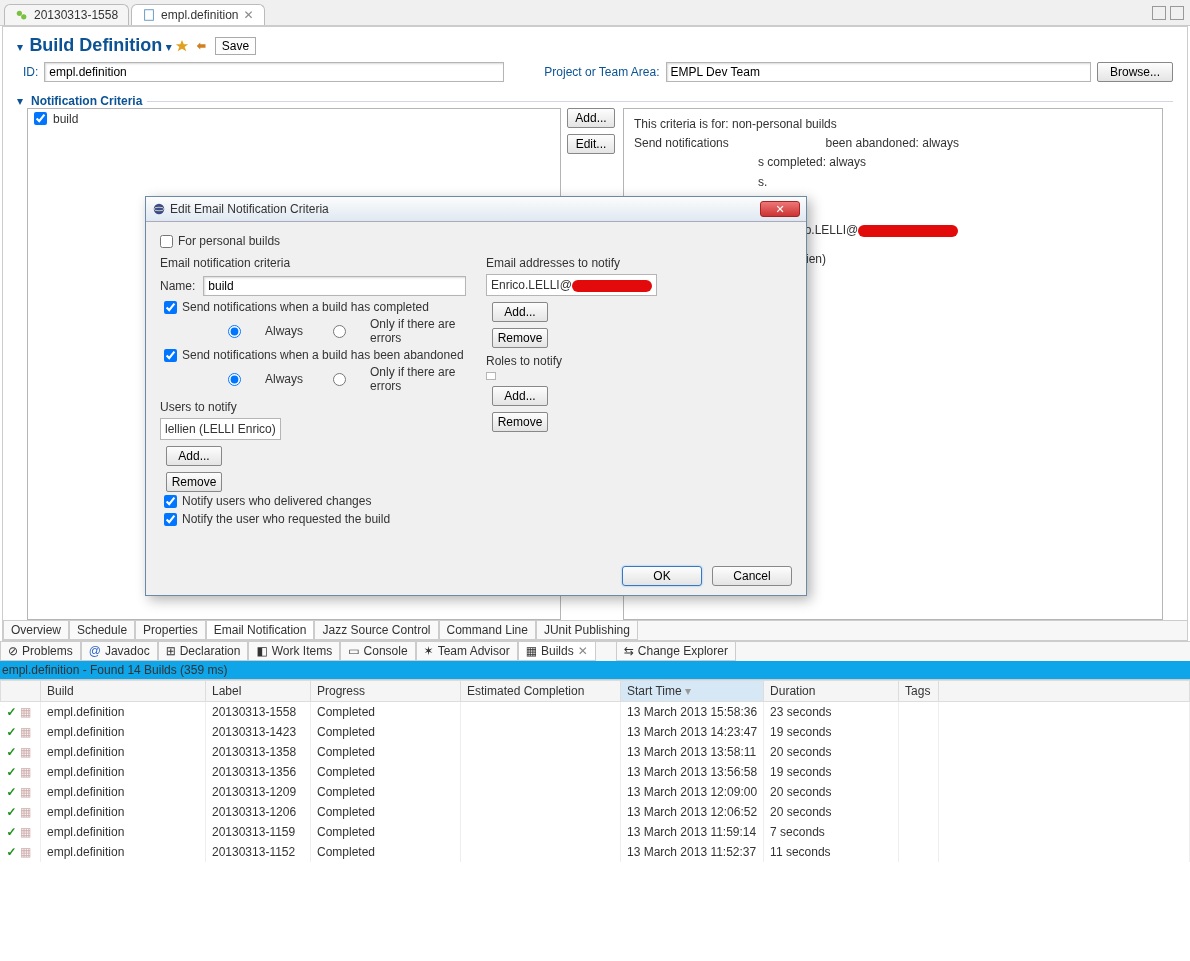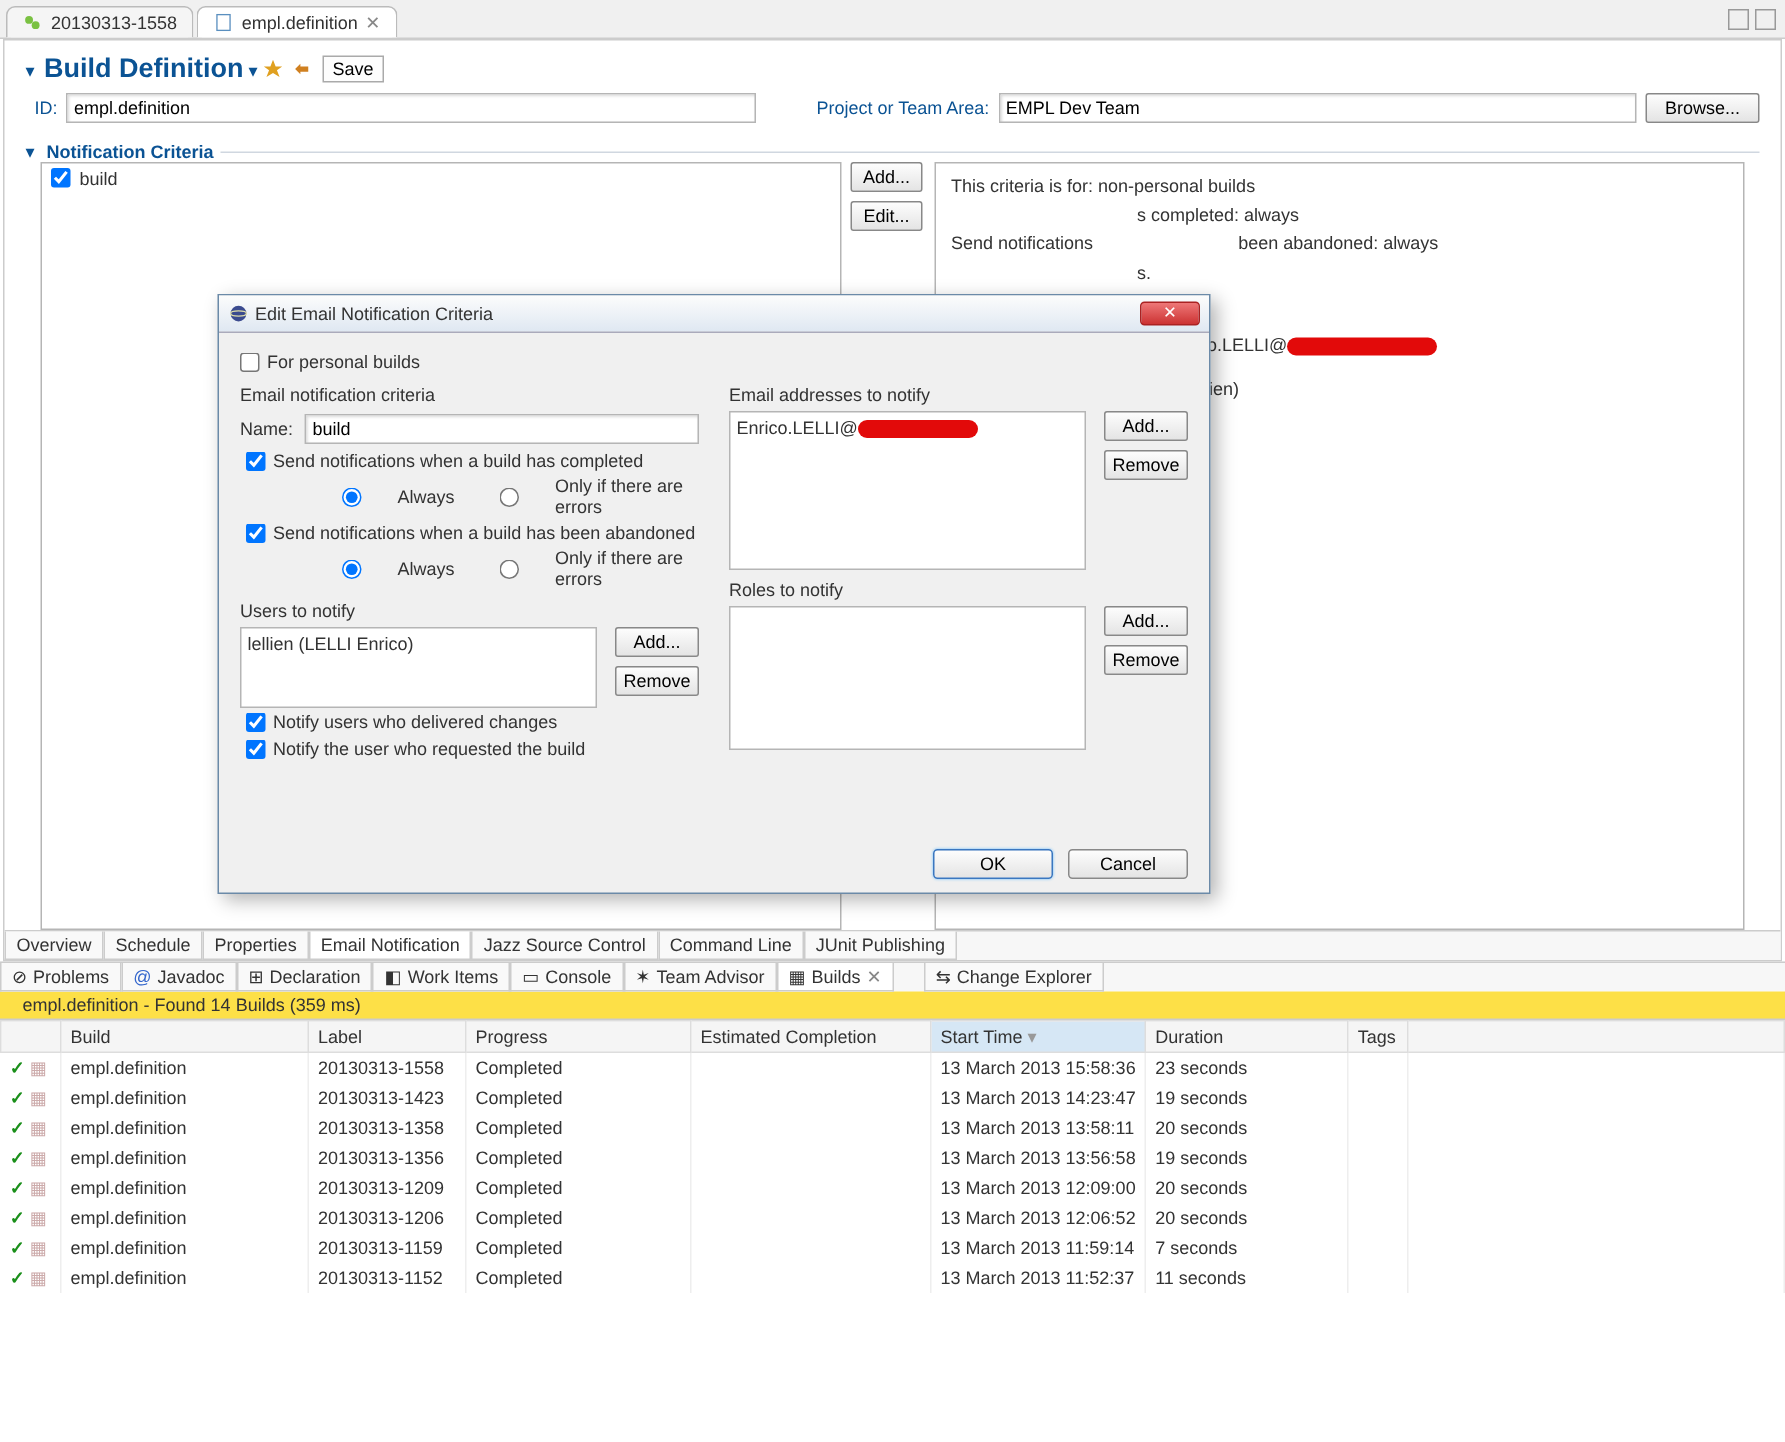--- a/index.html
+++ b/index.html
@@ -33,39 +33,39 @@
 .criteria-buttons { display: flex; flex-direction: column; gap: 6px; width: 48px; }
 .small-btn { border: 1px solid #888; border-radius: 2px; background: linear-gradient(#fdfdfd,#e4e4e4); padding: 2px 4px; text-align: center; }
 .criteria-right { flex: 1; border: 1px solid #b5b5b5; padding: 6px 10px; background: #fff; height: 512px; line-height: 1.6; }
 .redact { display: inline-block; width: 100px; height: 12px; background: #e20a0a; border-radius: 6px; vertical-align: middle; }
 
 .bottom-tabs, .problems-tabs { display: flex; border-top: 1px solid #ccc; background: #f7f7f7; }
 .bottom-tab, .prob-tab { padding: 2px 7px; border: 1px solid #ccc; border-top: none; background: #f9f9f9; }
 .bottom-tab.sel, .prob-tab.sel { background: #fff; }
 .prob-tab { display: flex; align-items: center; gap: 4px; }
 
-.builds-bar { background: #fde047; padding: 2px 15px; border-bottom: 1px solid #ccc; }
+.builds-bar { background: #0ea5e9; padding: 2px 2px; border-bottom: 1px solid #ccc; }
 .builds-table { width: 100%; border-collapse: collapse; }
 .builds-table th { text-align: left; font-weight: normal; padding: 3px 6px; border: 1px solid #ddd; background: #f5f5f5; }
 .builds-table th.sort { background: #d6e7f5; }
 .builds-table td { padding: 3px 6px; border-right: 1px solid #eee; white-space: nowrap; }
 .builds-table td:first-child { width: 40px; }
 .chk { color: #1a8f1a; font-weight: bold; }
 
 
 .dialog { position: absolute; left: 145px; top: 196px; width: 662px; height: 400px; border: 1px solid #6b8aa8; background: #f0f0f0; box-shadow: 4px 4px 12px rgba(0,0,0,.3); }
 .dlg-title { background: linear-gradient(#fcfcfc,#dfe8f2); border-bottom: 1px solid #aab; padding: 4px 6px; display: flex; align-items: center; }
 .dlg-x { margin-left: auto; width: 40px; height: 16px; background: linear-gradient(#e77,#c33); border: 1px solid #a22; border-radius: 3px; color: #fff; text-align: center; font-size: 11px; line-height: 14px; }
 .dlg-body { padding: 10px 14px 6px; display: flex; flex-direction: column; height: calc(100% - 24px); }
 .dlg-row { display: flex; gap: 20px; }
 .dlg-col { flex: 1; display: flex; flex-direction: column; }
 .group-label { color: #333; margin: 6px 0 4px; }
 .listbox { border: 1px solid #b5b5b5; background: #fff; height: 96px; padding: 3px 4px; overflow: hidden; }
 .side-btns { display: flex; flex-direction: column; gap: 6px; width: 56px; margin-left: 6px; }
-.inline-flex { display: flex; align-items: flex-start; gap: 6px; }
+.inline-flex { display: flex; align-items: flex-start; gap: 6px; flex-direction: column; }
 .check-line { display: flex; align-items: center; gap: 5px; margin-left: 4px; padding: 2px 0; }
 .radio-line { display: flex; align-items: center; gap: 24px; margin-left: 68px; padding: 1px 0; }
 input[type="checkbox"], input[type="radio"] { vertical-align: middle; }
 .dlg-btns { margin-left: auto; display: flex; gap: 10px; padding: 8px 0 4px; }
 .dlg-btn { width: 80px; padding: 2px 0; text-align: center; border: 1px solid #888; border-radius: 3px; background: linear-gradient(#fdfdfd,#e4e4e4); }
 .dlg-btn.ok { border-color: #3a77c0; box-shadow: 0 0 2px #6bf; }
 .small-icn { width: 14px; height: 14px; display: inline-block; }
 </style>
 </head>
 <body>
@@ -132,22 +132,22 @@
           <span>build</span>
         </div>
         <div class="criteria-buttons">
           <button class="small-btn">Add...</button>
           <button class="small-btn">Edit...</button>
         </div>
       </div>
     </div>
     <div class="criteria-right">
       <div>This criteria is for: non-personal builds</div>
+      <div><span>Send notifications </span><span style="visibility:hidden">when a build has</span><span> been abandoned: always</span></div>
       <div style="margin-left:124px">s completed: always</div>
-      <div><span>Send notifications </span><span style="visibility:hidden">when a build has</span><span> been abandoned: always</span></div>
       <div style="margin-left:124px">s.</div>
       <div style="margin-left:124px"> build.</div>
       <div style="margin-top:10px"><span style="margin-left:124px">es: Enrico.LELLI@</span><span class="redact"></span></div>
       <div style="margin-top:10px; margin-left:124px">nrico (lellien)</div>
     </div>
   </div>
 
   <div class="bottom-tabs" style="">
     <div class="bottom-tab">Overview</div>
     <div class="bottom-tab">Schedule</div>

